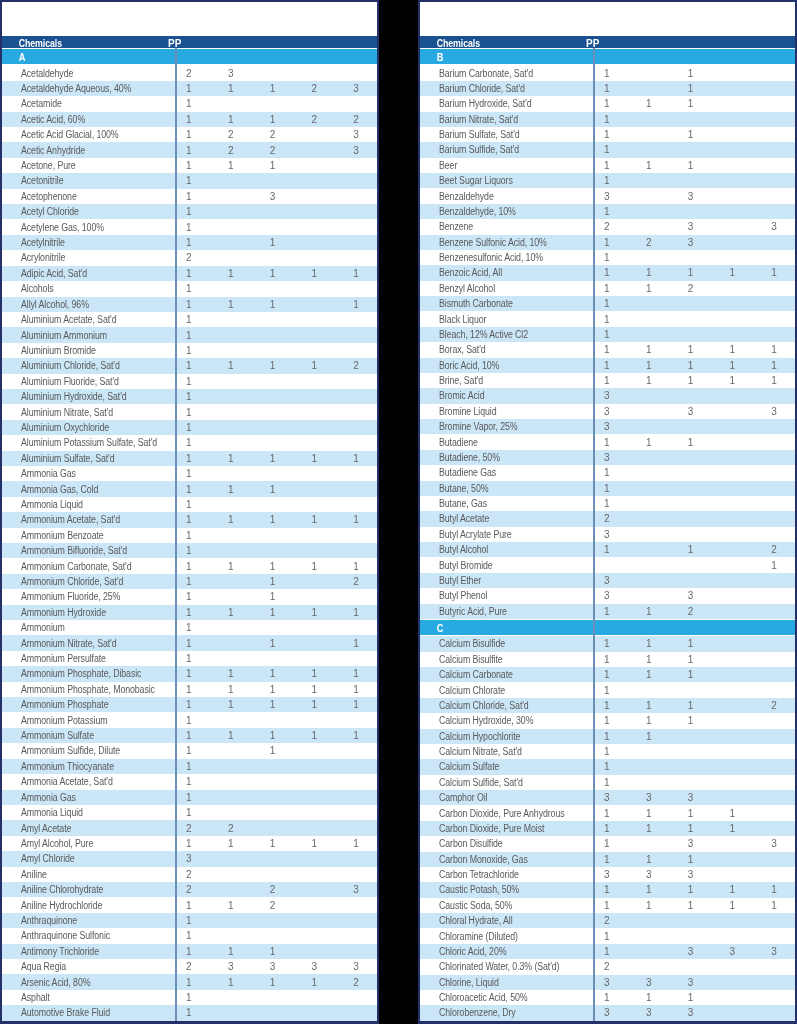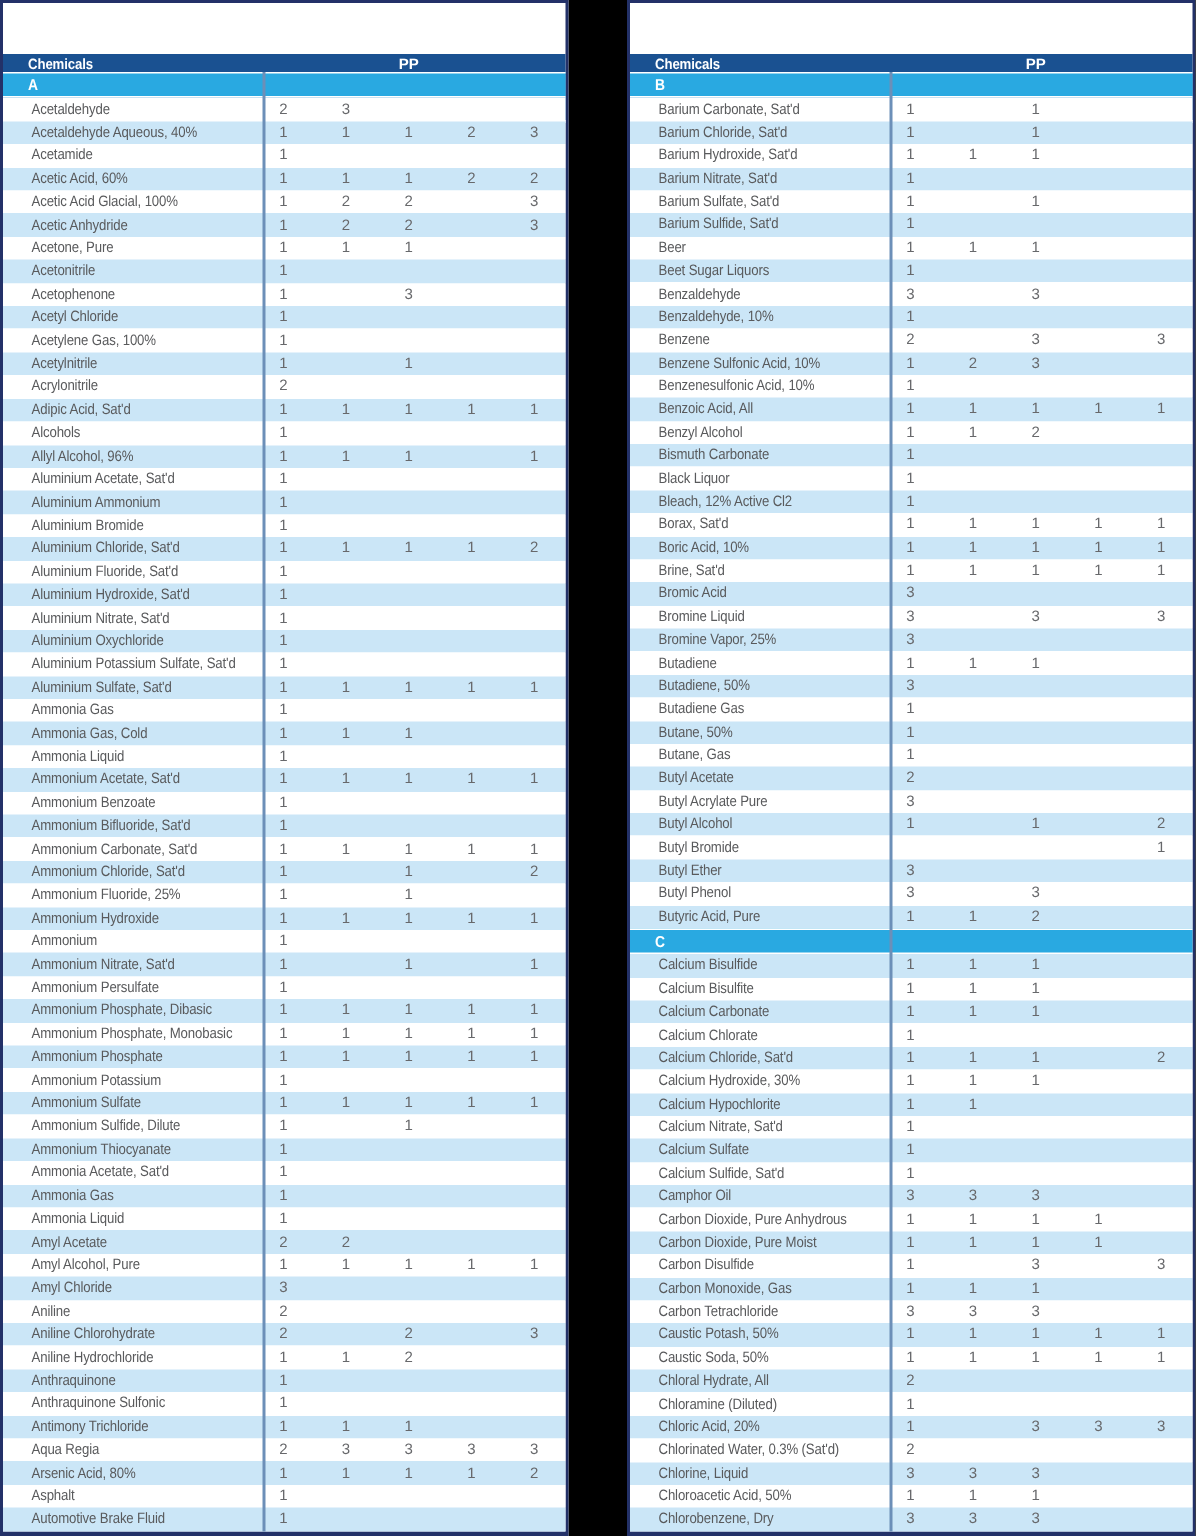--- a/index.html
+++ b/index.html
@@ -17,21 +17,21 @@
 
   
   .hdr-top{
     height:14px;background:#1A5191;position:relative;
     display:flex;align-items:center;margin-top:34px;
   }
   .hdr-top .chem-lbl{
     padding-left:19px;color:#fff;font-weight:bold;font-size:10px;
   }
   .hdr-top .pp-lbl{
-    position:absolute;left:166px;width:209px;text-align:center;
+    position:absolute;left:166px;width:209px;
     color:#fff;font-weight:bold;font-size:10px;
   }
   .hdr-temp{height:30px;background:#1F6DB3;}
   .temp-line{position:relative;height:15px;color:#fff;font-weight:bold;font-size:10px;}
   .temp-line .tlbl{position:absolute;left:0;width:151px;text-align:right;line-height:15px;}
   .temp-line .dsym{position:absolute;left:151px;width:21px;text-align:right;line-height:15px;}
   .temp-line .vals{position:absolute;left:166px;width:209px;display:flex;flex-direction:column;}
   .temp-line .vc{width:41.8px;text-align:center;line-height:15px;}
   .hdr-gap{height:2px;background:#fff;}
 

